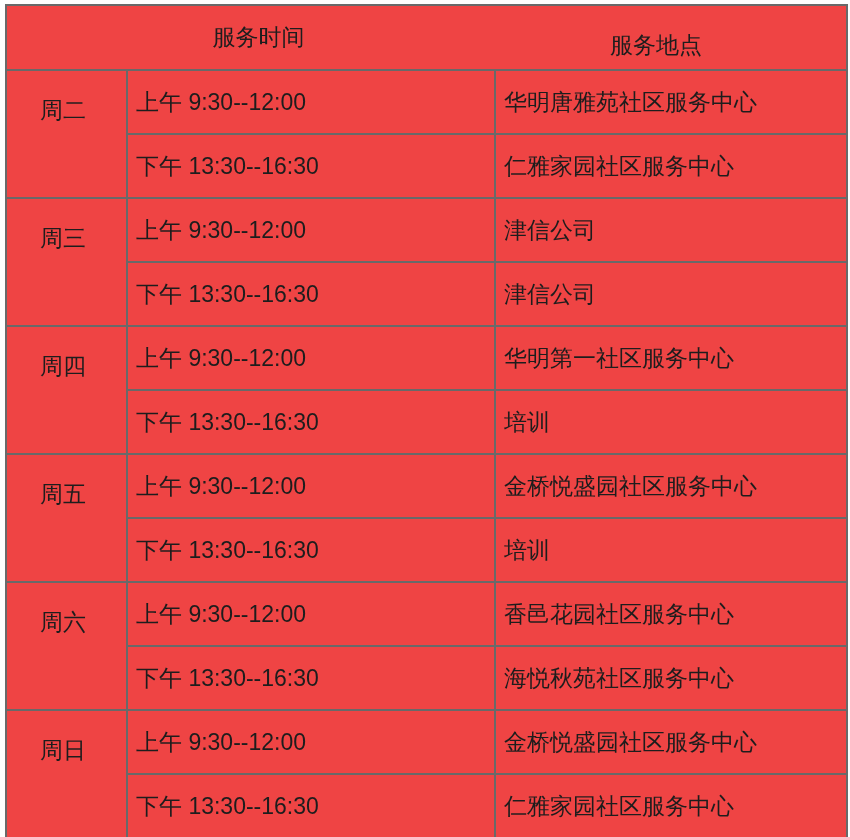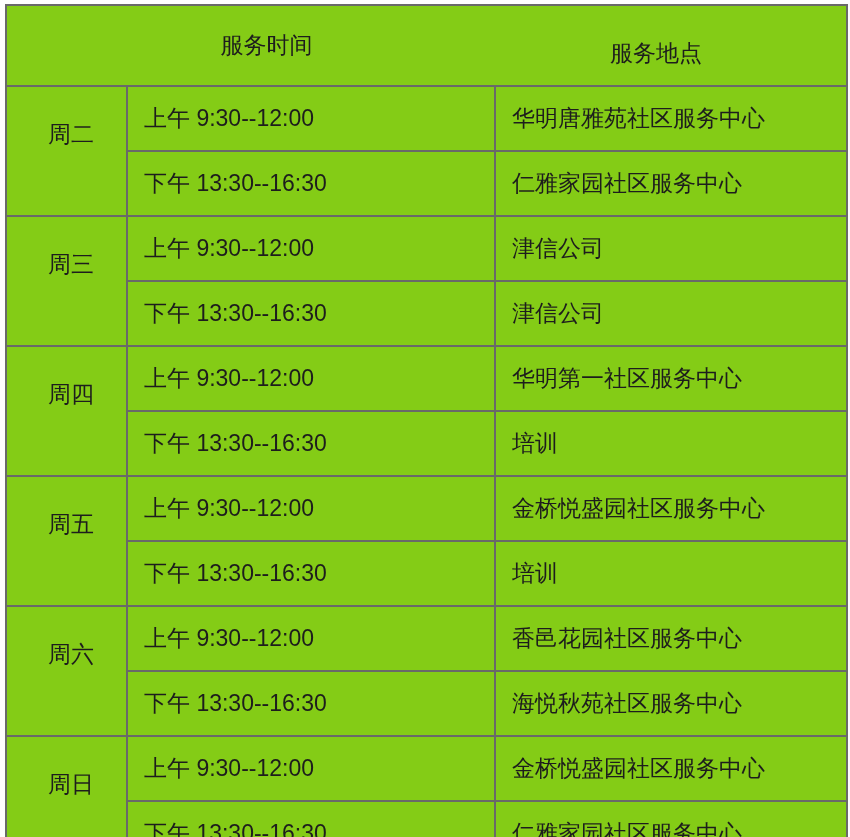--- a/index.html
+++ b/index.html
@@ -25,22 +25,22 @@
   table.schedule {
     border-collapse: collapse;
     table-layout: fixed;
     width: 100%;
     height: 100%;
     font-size: 23px;
     color: #1d1d1d;
   }
   table.schedule td {
     border: 2px solid #696969;
-    padding: 16px;
-    background: #84cc16;
+    padding: 8px;
+    background: #ef4444;
     overflow: hidden;
     white-space: nowrap;
   }
   tr.header-row {
     height: 58px;
   }
   tr.body-row {
     height: 64px;
   }
   td.header-cell .header-flex {

